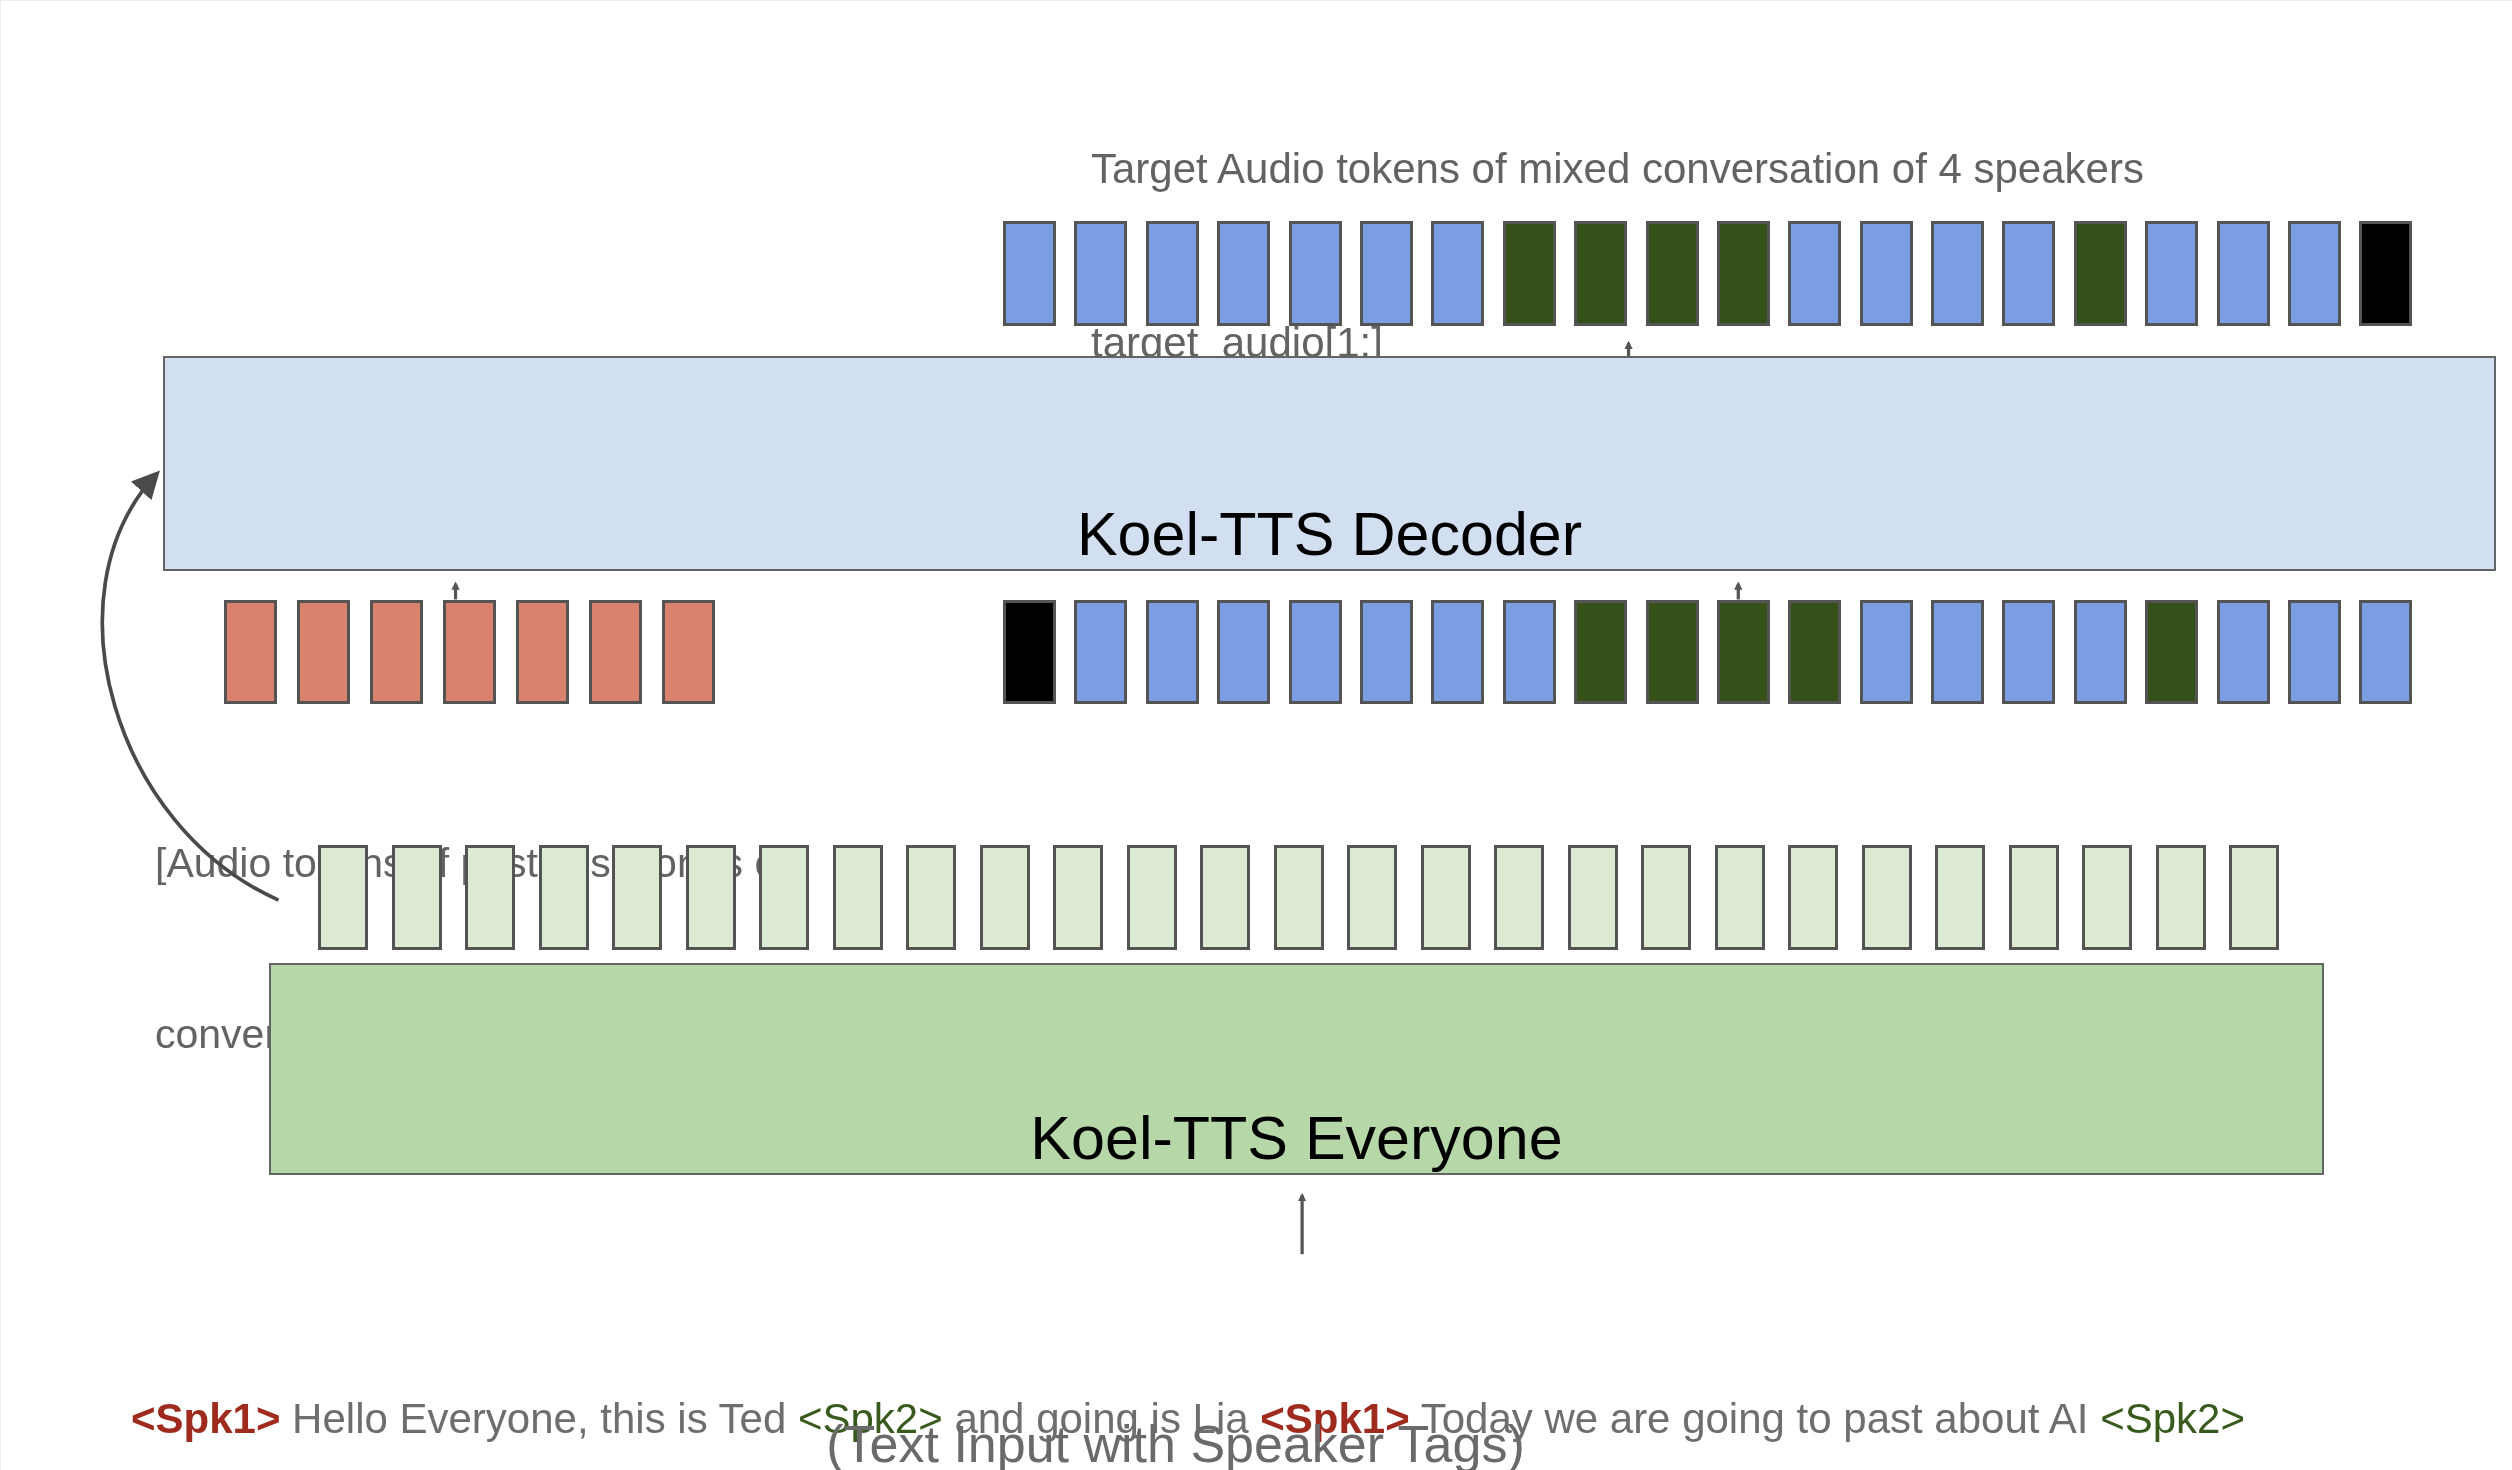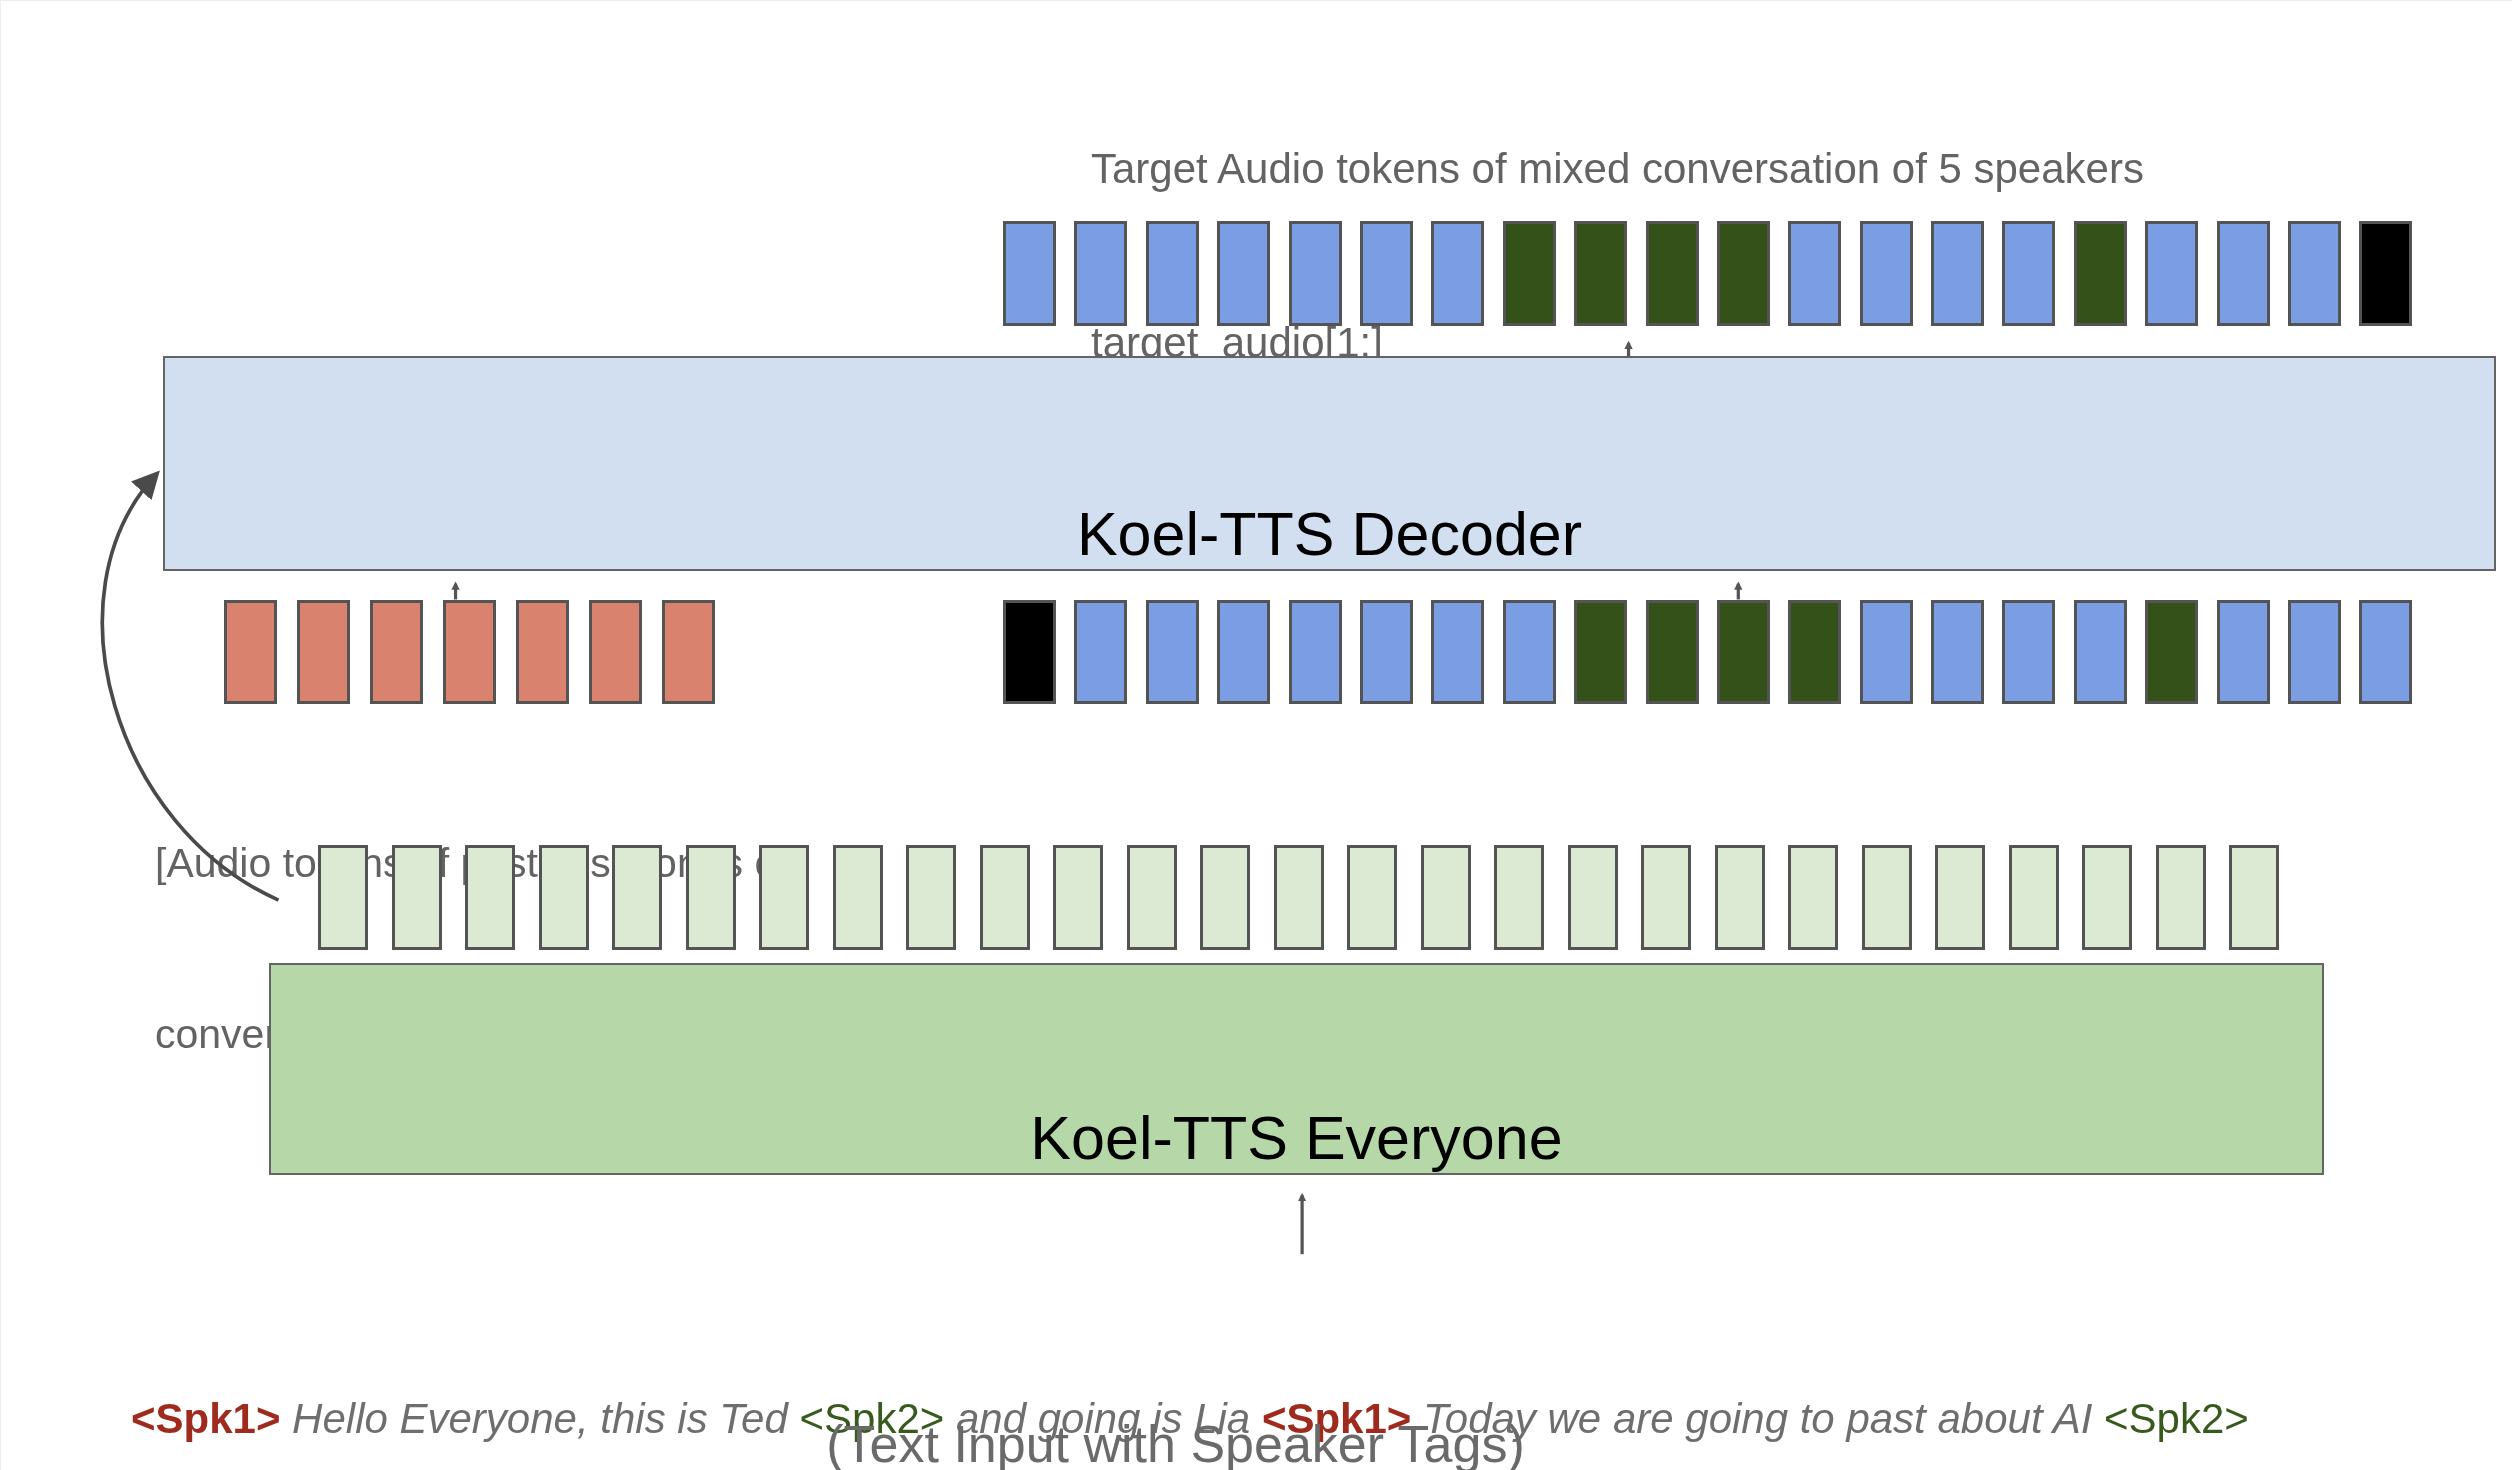--- a/index.html
+++ b/index.html
@@ -23,32 +23,32 @@
   #encoder-output-row .token{width:50px;height:105px;}
   .block-box{
     position:absolute;box-sizing:border-box;border:2.8px solid #646464;
     display:flex;align-items:flex-end;justify-content:center;
     font-size:61px;color:#000;letter-spacing:0px;
   }
   #decoder-box{left:163px;top:356px;width:2333px;height:215px;background:var(--decoder_fill);}
   #encoder-box{left:269px;top:963px;width:2055px;height:212px;background:var(--encoder_fill);}
   #arrow-layer{position:absolute;left:0;top:0;pointer-events:none;}
   #text-input{position:absolute;left:131px;top:1274px;font-size:42px;line-height:58px;white-space:pre;}
-  #text-input .seg-plain{color:var(--text_plain);font-style:italic;}
+  #text-input .seg-plain{color:var(--text_plain);}
   #text-input .seg-spk1{color:var(--spk1);font-weight:700;}
   #text-input .seg-spk2{color:var(--spk2);font-weight:400;}
   #caption{position:absolute;left:800px;top:1414px;width:751px;text-align:center;font-size:52px;color:var(--caption_color);}
 </style>
 </head>
 <body>
 
 <div class="canvas-edge"></div>
 
 <div id="top-label" class="gray-text">
-  <div>Target Audio tokens of mixed conversation of 5 speakers</div>
+  <div>Target Audio tokens of mixed conversation of 4 speakers</div>
   <div>target_audio[1:]</div>
 </div>
 
 <div id="target-row" class="token-row">
     <div class="token" style="background: rgb(122, 157, 228);"></div>
     <div class="token" style="background: rgb(122, 157, 228);"></div>
     <div class="token" style="background: rgb(122, 157, 228);"></div>
     <div class="token" style="background: rgb(122, 157, 228);"></div>
     <div class="token" style="background: rgb(122, 157, 228);"></div>
     <div class="token" style="background: rgb(122, 157, 228);"></div>

